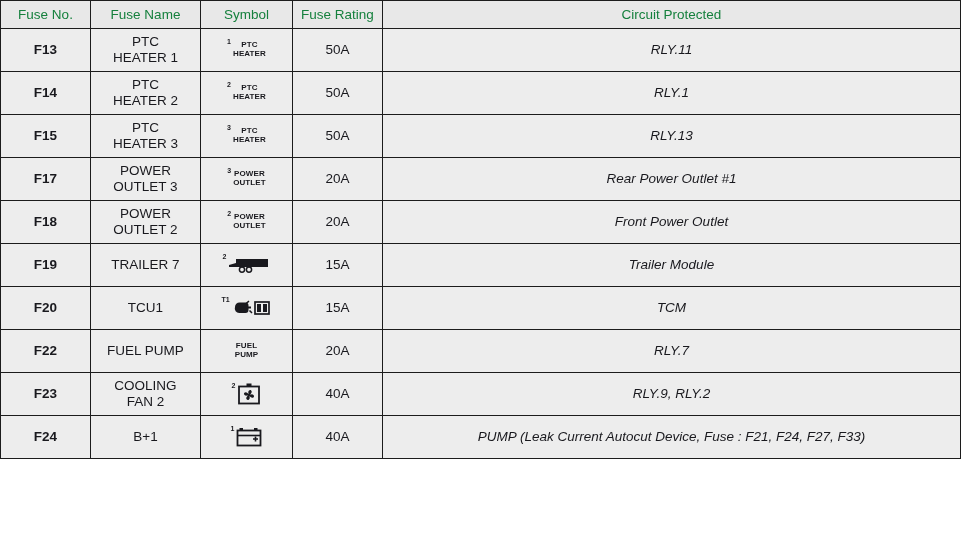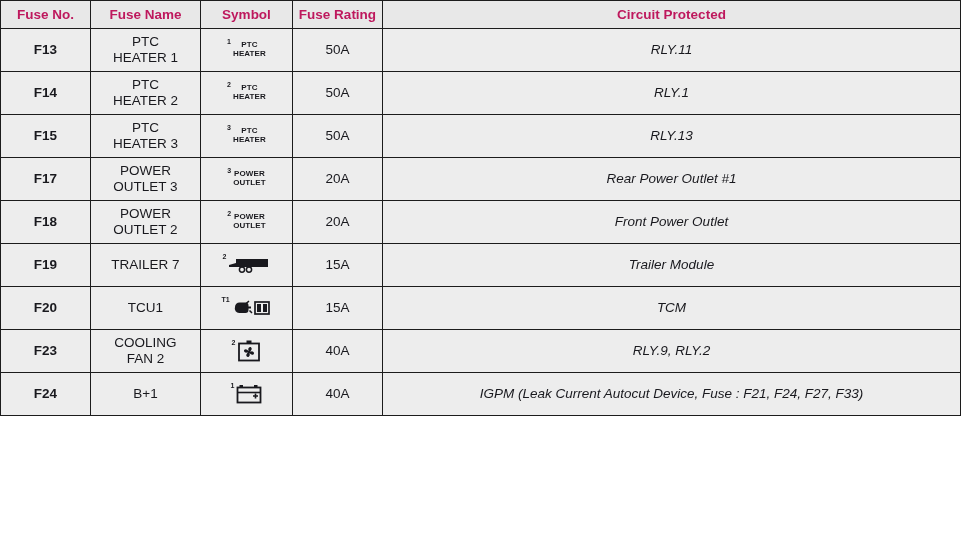--- a/index.html
+++ b/index.html
@@ -37,26 +37,26 @@
     border: 1px solid #1c1c1c;
     background: #ededed;
     padding: 0 4px;
     font-size: 13.5px;
     line-height: 1.18;
     color: #19191e;
     vertical-align: middle;
     text-align: center;
   }
   table.fuse-table thead th {
-    font-weight: bold;
+    font-weight: normal;
     font-size: 13.5px;
     height: 23px;
     padding: 2px 4px;
     background: #e8e8e8;
-    color: #be185d;
+    color: #15803d;
   }
   table.fuse-table tbody td {
     height: 42px;
   }
   td.cell-no      { font-size: 13.5px; font-weight: bold; }
   td.cell-name    { font-size: 13.5px; }
   td.cell-rating  { font-size: 13.5px; }
   td.cell-circuit {
     text-align: left;
     padding-left: 9px;
@@ -247,20 +247,36 @@
                   <rect x="25" y="5" width="4" height="8" fill="#19191e"></rect>
                   <rect x="31" y="5" width="4" height="8" fill="#19191e"></rect>
                 </svg>
               </span>
             </div>
           </td>
           <td class="cell-rating">15A</td>
           <td class="cell-circuit">TCM</td>
         </tr>
         <tr>
+          <td class="cell-no">F22</td>
+          <td class="cell-name">
+            <span class="name-line">FUEL PUMP</span>
+          </td>
+          <td class="cell-symbol">
+            <div class="sym">
+              <span class="sym-text">
+                <span class="l">FUEL</span>
+                <span class="l">PUMP</span>
+              </span>
+            </div>
+          </td>
+          <td class="cell-rating">20A</td>
+          <td class="cell-circuit">RLY.7</td>
+        </tr>
+        <tr>
           <td class="cell-no">F23</td>
           <td class="cell-name">
             <span class="name-line">COOLING</span>
             <span class="name-line">FAN 2</span>
           </td>
           <td class="cell-symbol">
             <div class="sym">
               <span class="sym-sup">2</span>
               <span class="sym-glyph">
                 <svg xmlns="http://www.w3.org/2000/svg" width="24" height="22" viewBox="0 0 24 22">
@@ -293,17 +309,17 @@
                   <rect x="3.5" y="1" width="3.5" height="2.5" fill="#19191e"></rect>
                   <rect x="18" y="1" width="3.5" height="2.5" fill="#19191e"></rect>
                   <rect x="1.5" y="3.5" width="23" height="15" fill="none" stroke="#19191e" stroke-width="1.8"></rect>
                   <path d="M1.5 8.5 H24.5" stroke="#19191e" stroke-width="1.6"></path>
                   <path d="M17 12 h5 M19.5 9.6 v4.8" stroke="#19191e" stroke-width="1.6"></path>
                 </svg>
               </span>
             </div>
           </td>
           <td class="cell-rating">40A</td>
-          <td class="cell-circuit">IGPM (Leak Current Autocut Device, Fuse : F21, F24, F27, F33)</td>
+          <td class="cell-circuit">PUMP (Leak Current Autocut Device, Fuse : F21, F24, F27, F33)</td>
         </tr>
       </tbody>
   </table>
 </div>
 
 </body></html>

